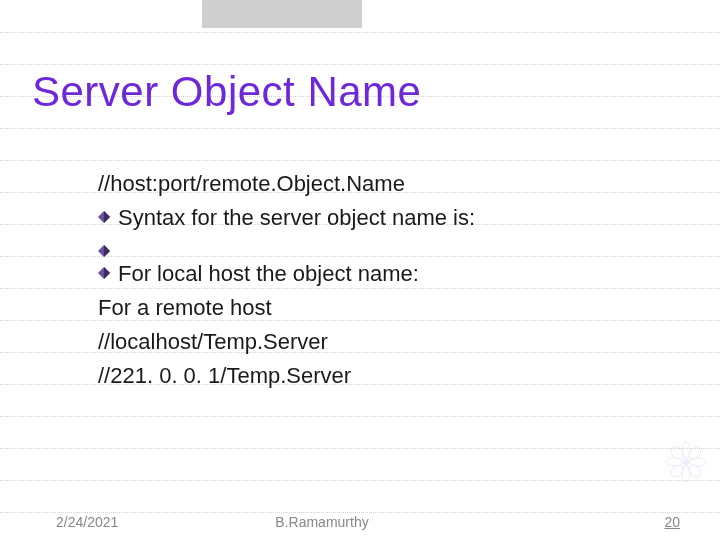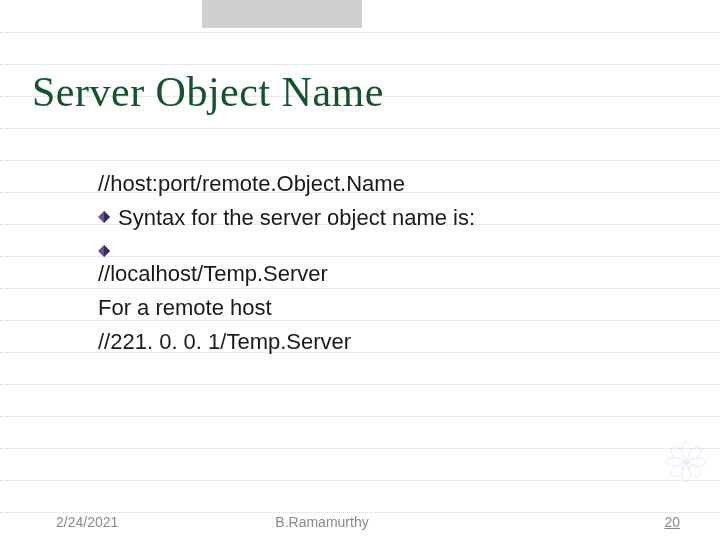--- a/index.html
+++ b/index.html
@@ -20,23 +20,23 @@
     border-top:1px dotted #d8d2e0;
   }
   .shadowbar{
     position:absolute;
     left:202px;top:0;width:160px;height:28px;
     background:#cfcfcf;
   }
   .title{
     position:absolute;
     left:32px;top:68px;
-    font-family:Liberation Serif, serif;
+    font-family:Liberation Sans, sans-serif;
     font-size:42px;
-    color:#14532d;
+    color:#6d28d9;
     letter-spacing:0.5px;
   }
   .content{
     position:absolute;
     left:98px;top:167px;
     width:560px;
     font-size:22px;
     line-height:1.55;
     color:#1a1a1a;
     font-family:"Trebuchet MS",sans-serif;
@@ -107,24 +107,33 @@
     </div>
     <div class="row">
       <span class="bullet">
         <svg width="12" height="12" viewBox="0 0 12 12">
           <polygon points="6,0 12,6 6,12 0,6" fill="#6a4fa0"></polygon>
           <polygon points="6,0 12,6 6,12" fill="#3a2d5a"></polygon>
         </svg>
       </span>
     </div>
     <div class="row">
-      <span class="plain">//localhost/Temp.Server</span>
+      <span class="bullet">
+        <svg width="12" height="12" viewBox="0 0 12 12">
+          <polygon points="6,0 12,6 6,12 0,6" fill="#6a4fa0"></polygon>
+          <polygon points="6,0 12,6 6,12" fill="#3a2d5a"></polygon>
+        </svg>
+      </span>
+      <span class="">For local host the object name:</span>
     </div>
     <div class="row">
       <span class="plain">For a remote host</span>
+    </div>
+    <div class="row">
+      <span class="plain">//localhost/Temp.Server</span>
     </div>
     <div class="row">
       <span class="plain">//221. 0. 0. 1/Temp.Server</span>
     </div>
   </div>
 
 <div class="footer">
   <span class="date">2/24/2021</span>
   <span class="author">B.Ramamurthy</span>
   <span class="pagenum">20</span>

